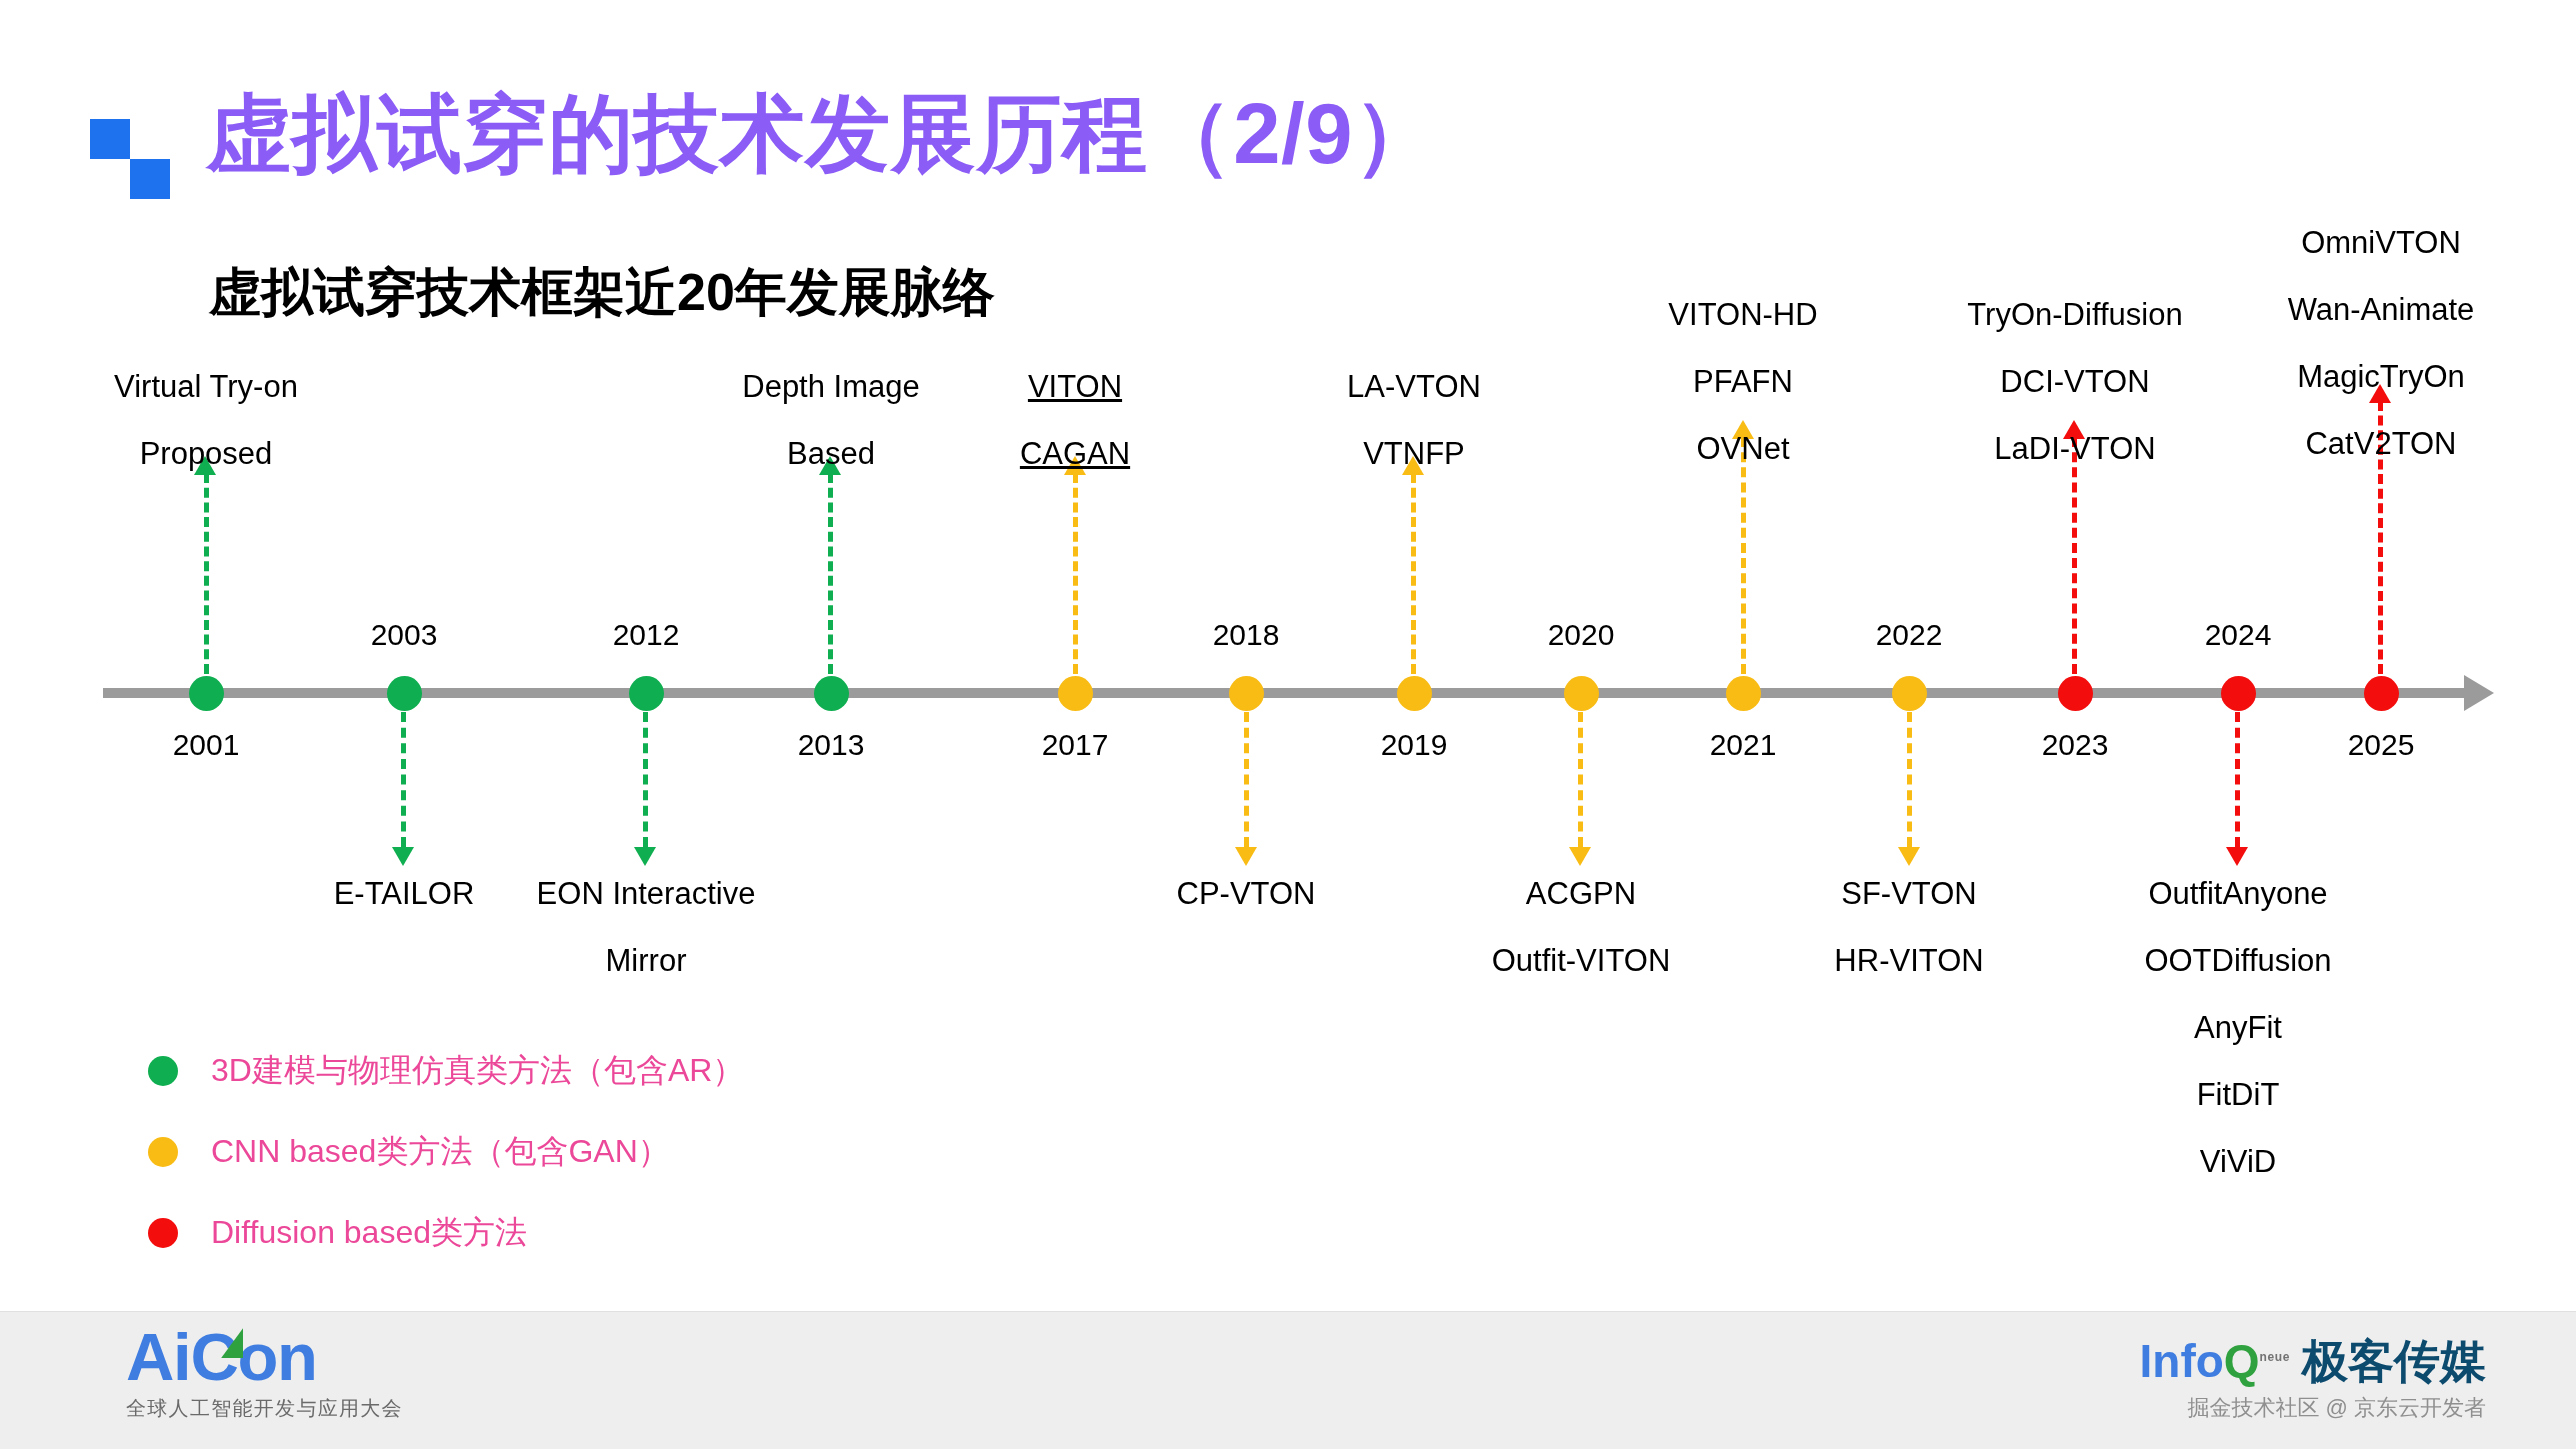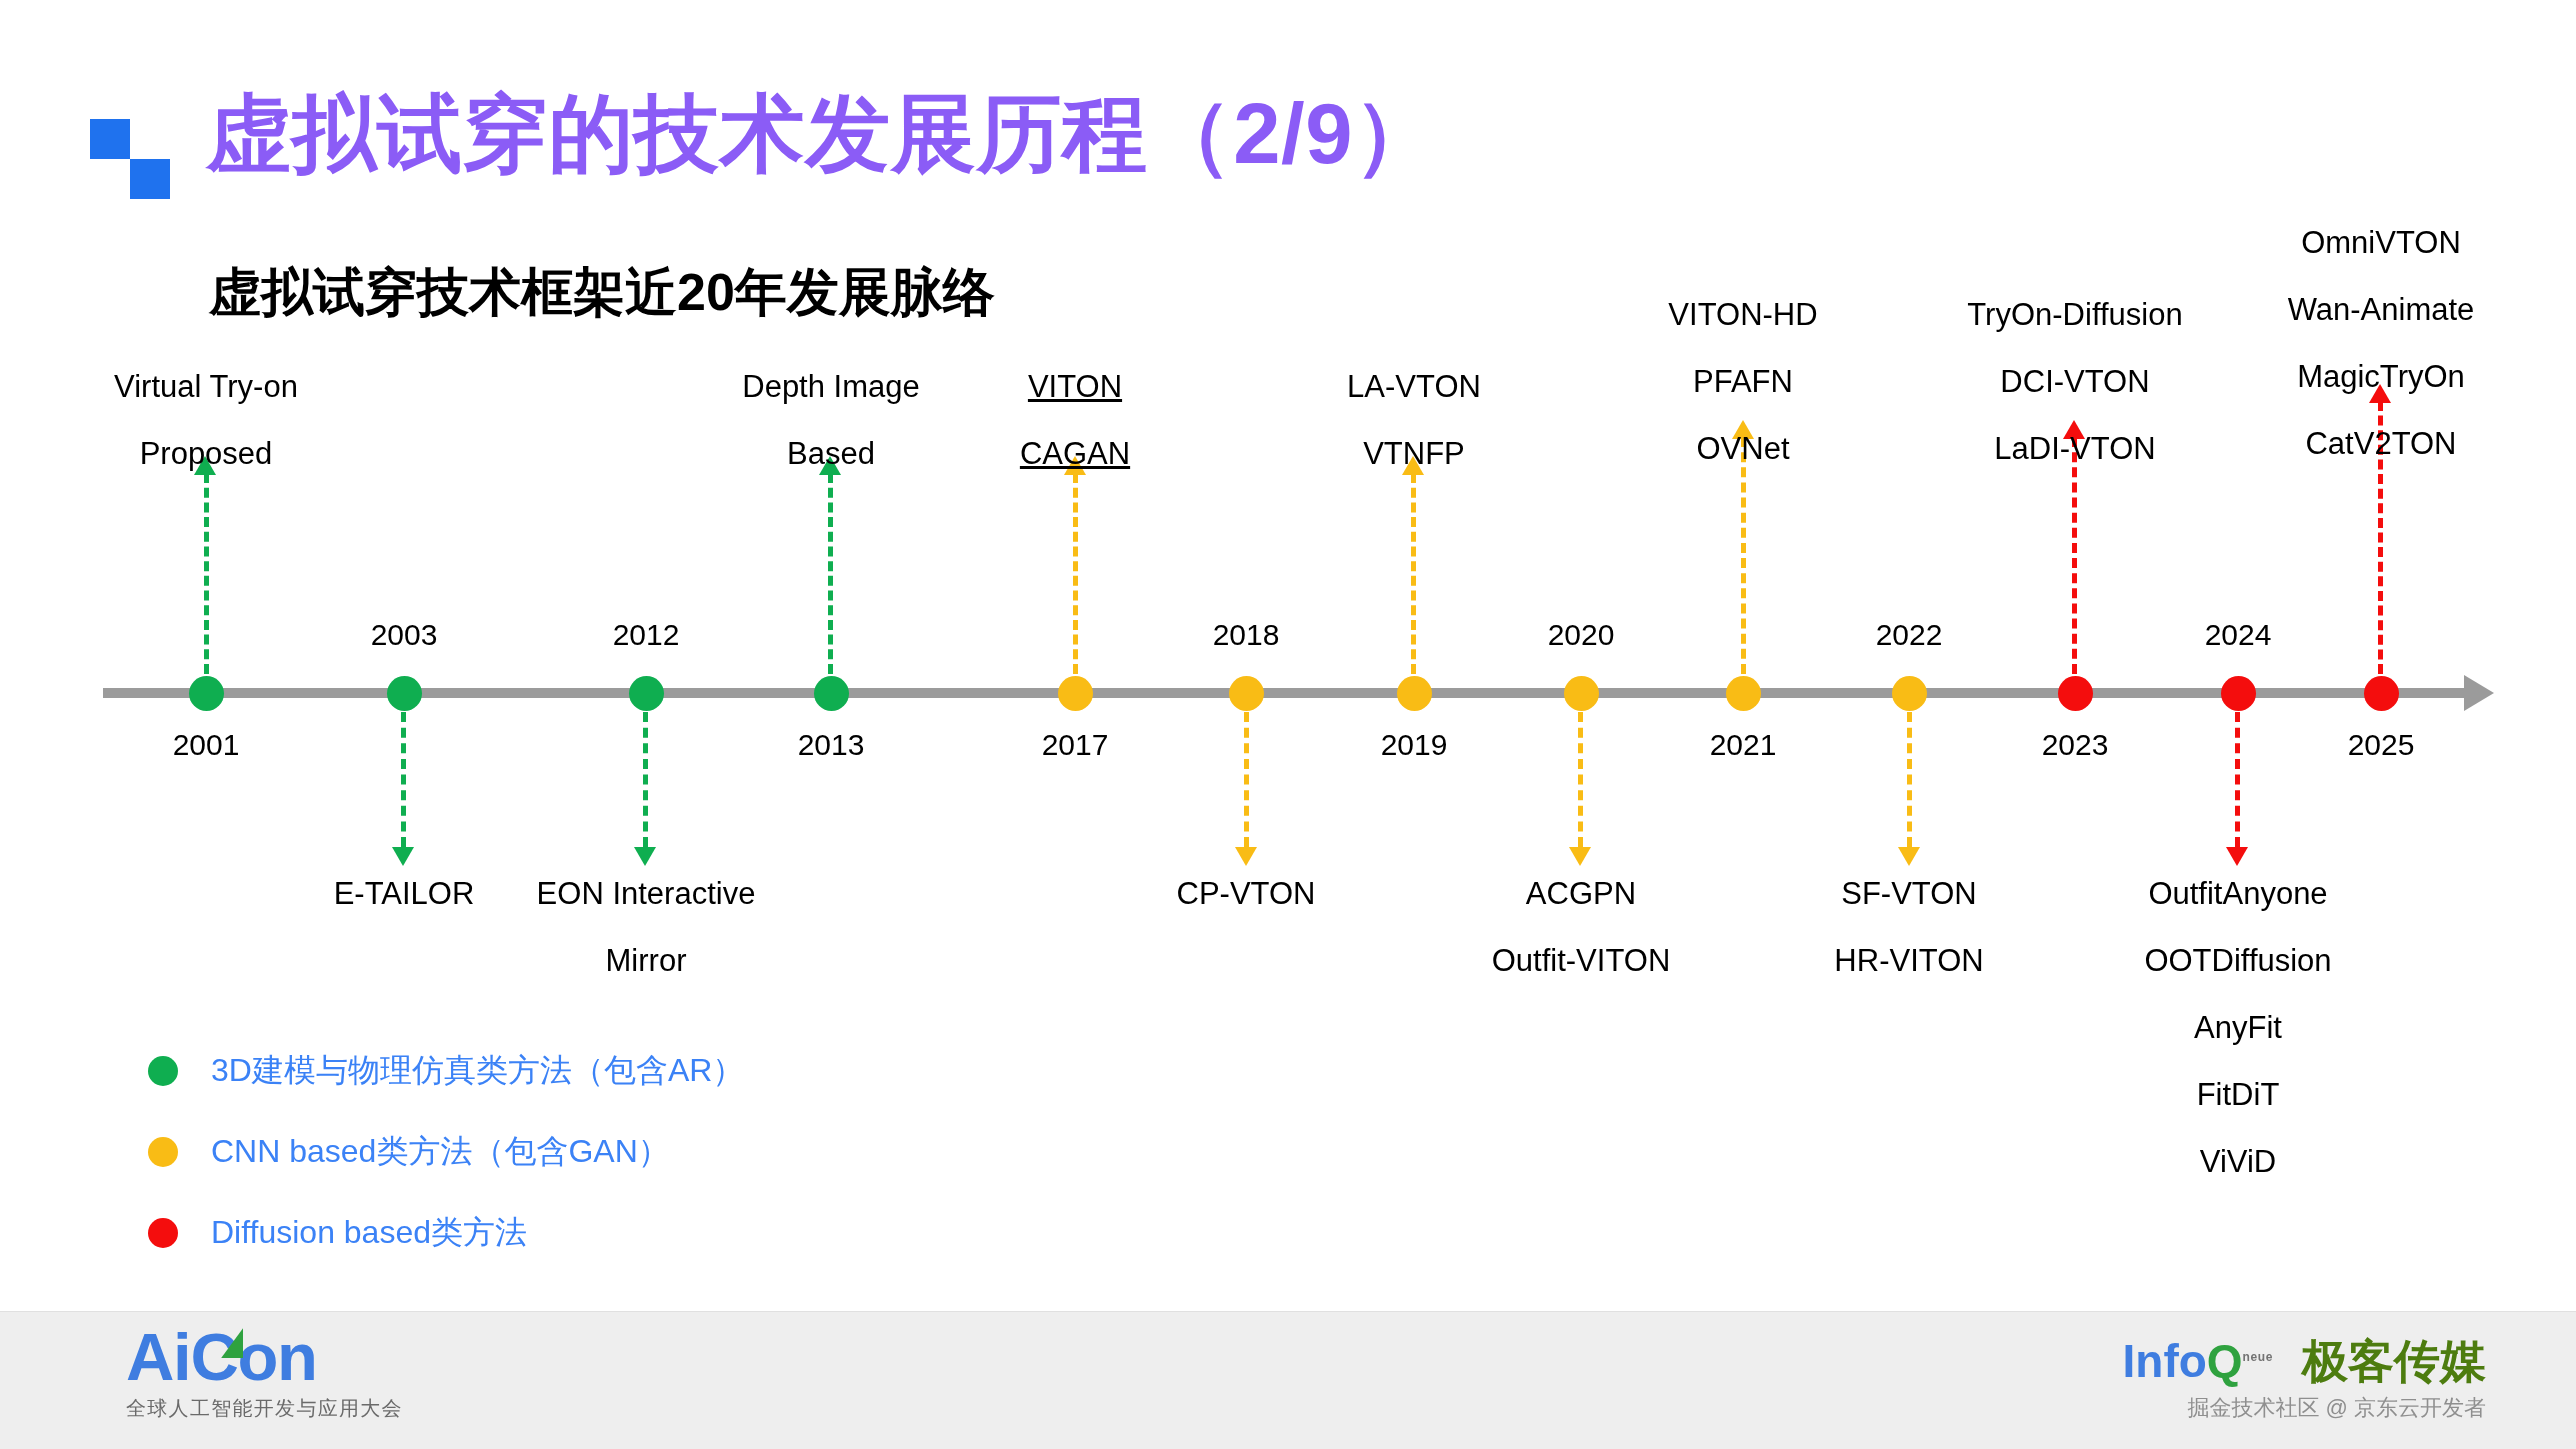--- a/index.html
+++ b/index.html
@@ -47,39 +47,39 @@
   
   .stack { position:absolute; transform:translateX(-50%); text-align:center;
     font-size:31px; color:#000; line-height:1.0; white-space:nowrap; }
   .stack .ln { margin-bottom:36px; }
   .stack .ln:last-child { margin-bottom:0; }
 
   
   .legend { position:absolute; left:148px; top:1030px; }
   .legend-row { display:flex; align-items:center; height:81px; }
   .legend-dot { width:30px; height:30px; border-radius:50%; flex:0 0 auto; }
-  .legend-label { margin-left:33px; font-size:32px; color:#3b82f6; white-space:nowrap; }
+  .legend-label { margin-left:33px; font-size:32px; color:#ec4899; white-space:nowrap; }
 
   
   .footer { position:absolute; left:0; top:1311px; width:2576px; height:138px;
     background:#eeeeee; border-top:1.3px solid #e0e0e0; }
 
   .aicon { position:absolute; left:126px; top:1323px; }
   .aicon-word { font-size:67px; font-weight:700; color:#3f7de0; letter-spacing:-1.3px;
     line-height:1.0; position:relative; }
   .aicon-word .gleaf { position:absolute; left:95px; top:5.2px; width:22px; height:30px;
     background:#2fa23f; clip-path:polygon(0 100%,100% 0,100% 100%); }
   .aicon-tag { font-size:20px; color:#6a6a6a; letter-spacing:1.3px; margin-top:5.2px; }
 
   .infoq { position:absolute; right:90px; top:1338px; text-align:right; }
   .infoq-line { font-size:46px; font-weight:700; line-height:1.0; white-space:nowrap; }
   .infoq-info { color:#3f7de0; }
   .infoq-q { color:#2fa23f; }
   .infoq-sup { font-size:12px; color:#737373; vertical-align:super; letter-spacing:0.6px; }
-  .infoq-cn { color:#4d7c0f; margin-left:29px; }
+  .infoq-cn { color:#0c4a6e; margin-left:12px; }
   .infoq-sub { font-size:22px; color:#8f8f8f; margin-top:9px; white-space:nowrap; }
 </style>
 </head>
 <body>
 
 <div id="slide">
 
   <div class="logo-mark">
     <span class="sq a"></span>
     <span class="sq b"></span>

